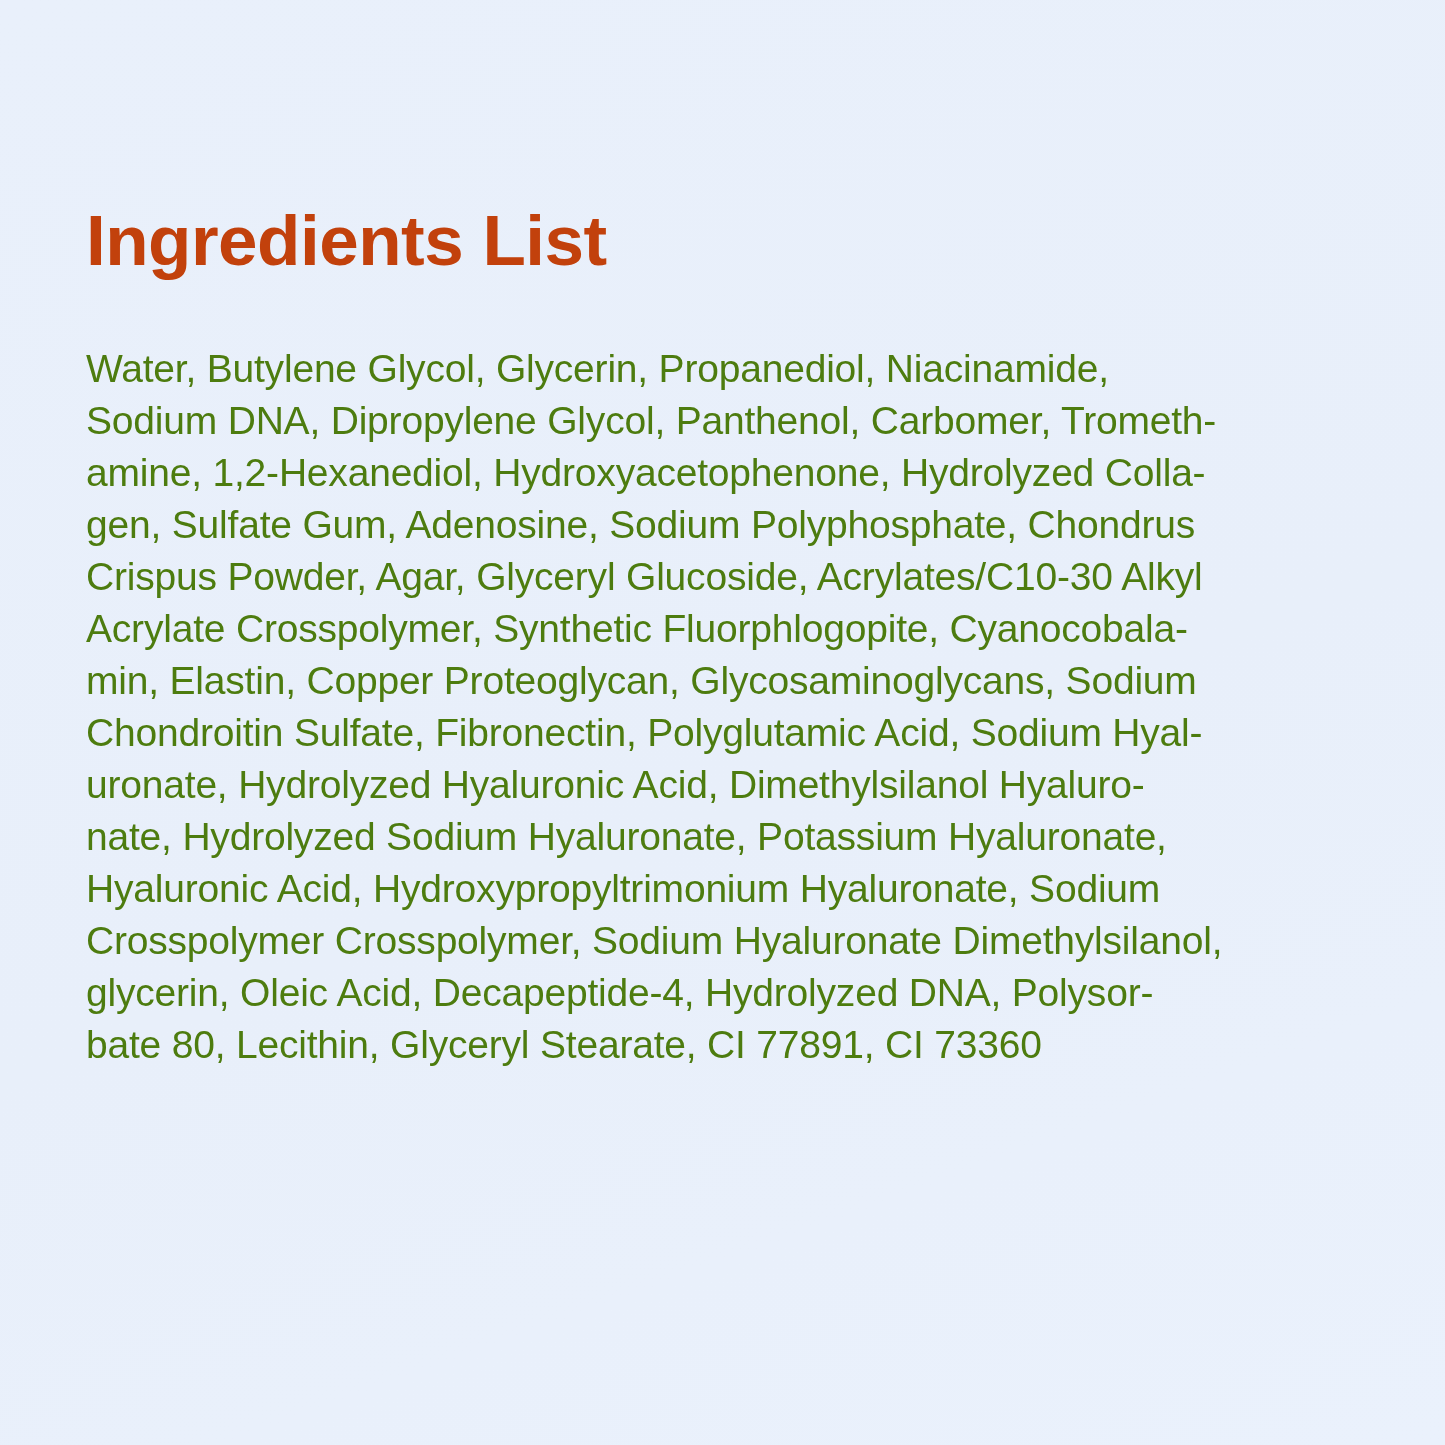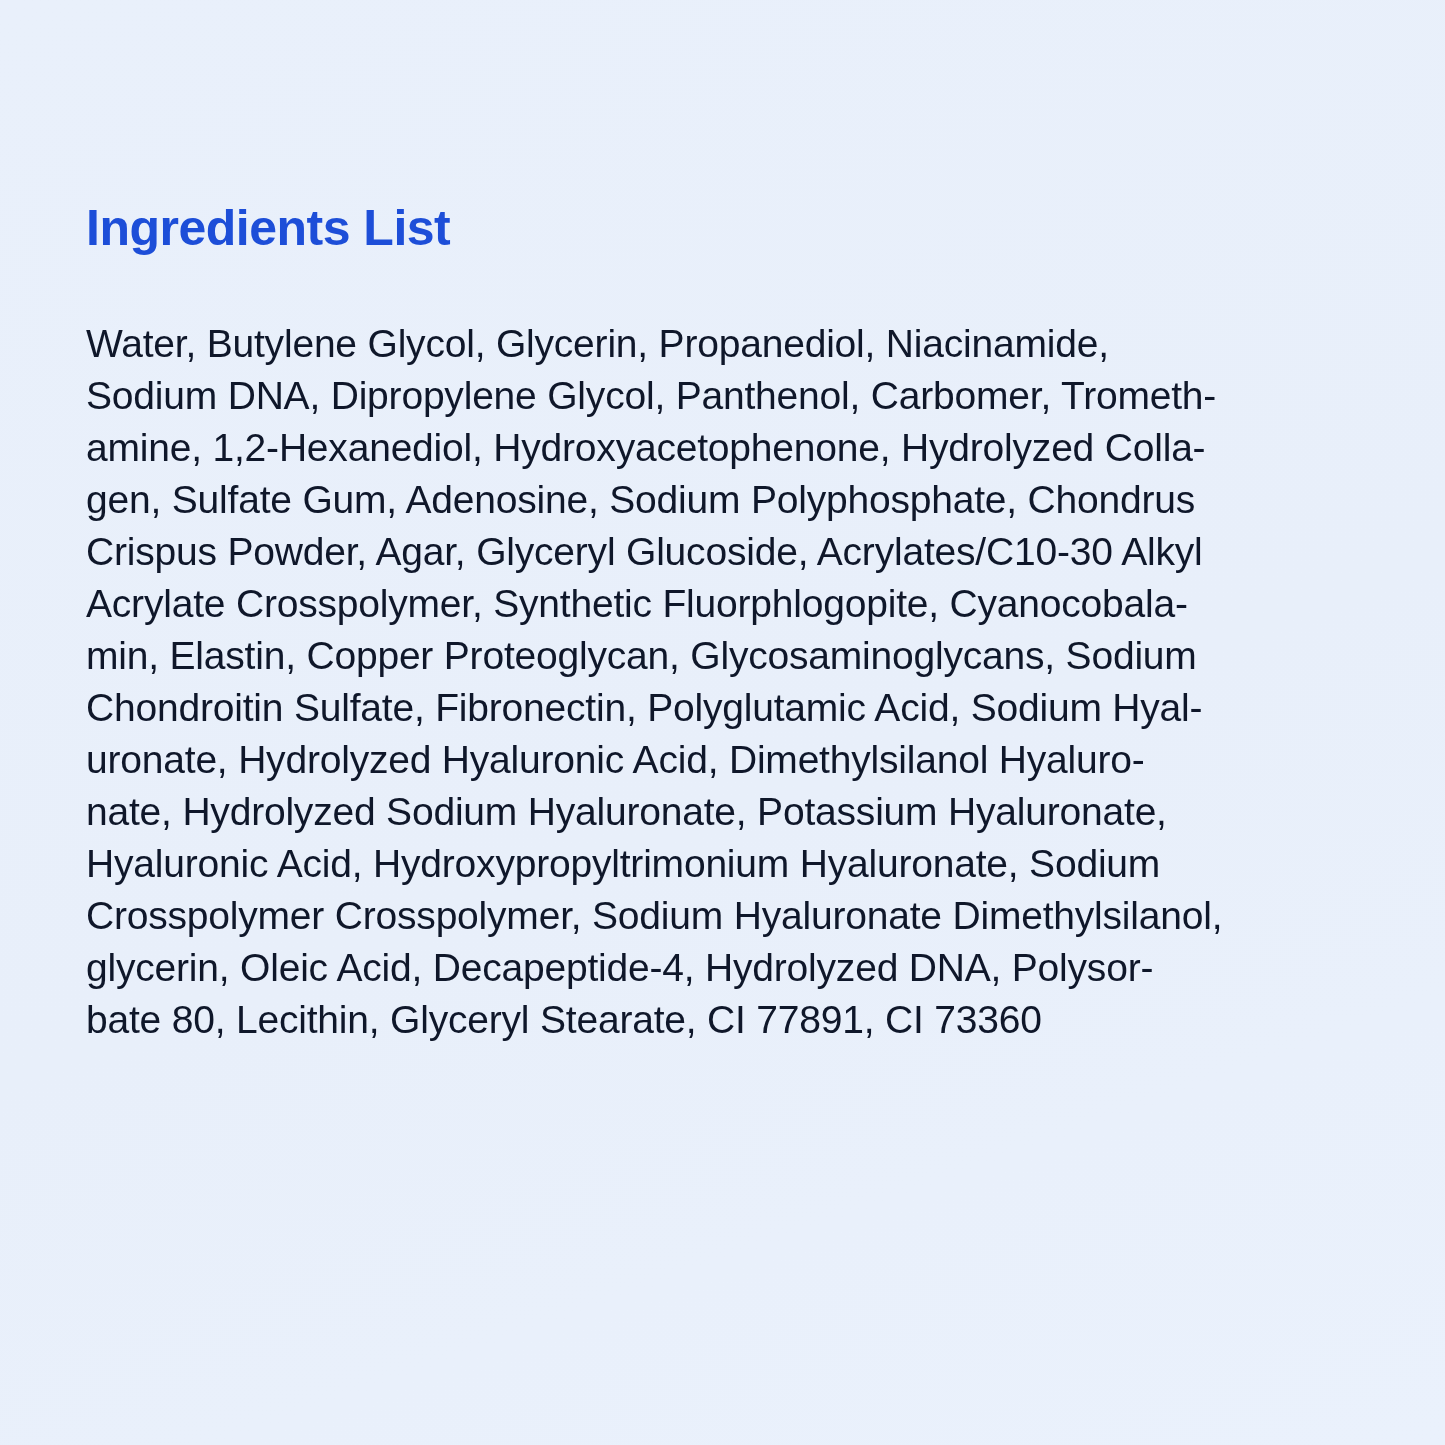--- a/index.html
+++ b/index.html
@@ -15,33 +15,33 @@
     overflow: hidden;
   }
 
   .label-card {
     width: 1445px;
     height: 1445px;
     padding: 198px 85px 0 86px;
   }
 
   .title {
-    font-size: 50px;
+    font-size: 71px;
     font-weight: 700;
     letter-spacing: -0.5px;
     line-height: 1.2;
-    color: #1d4ed8;
+    color: #c2410c;
   }
 
   .ingredients-text {
     margin-top: 60px;
     font-size: 39px;
     font-weight: 400;
     letter-spacing: -0.2px;
-    color: #0f172a;
+    color: #4d7c0f;
   }
 
   .ingredients-text .line {
     line-height: 52px;
     white-space: nowrap;
   }
 </style>
 </head>
 <body>
 

